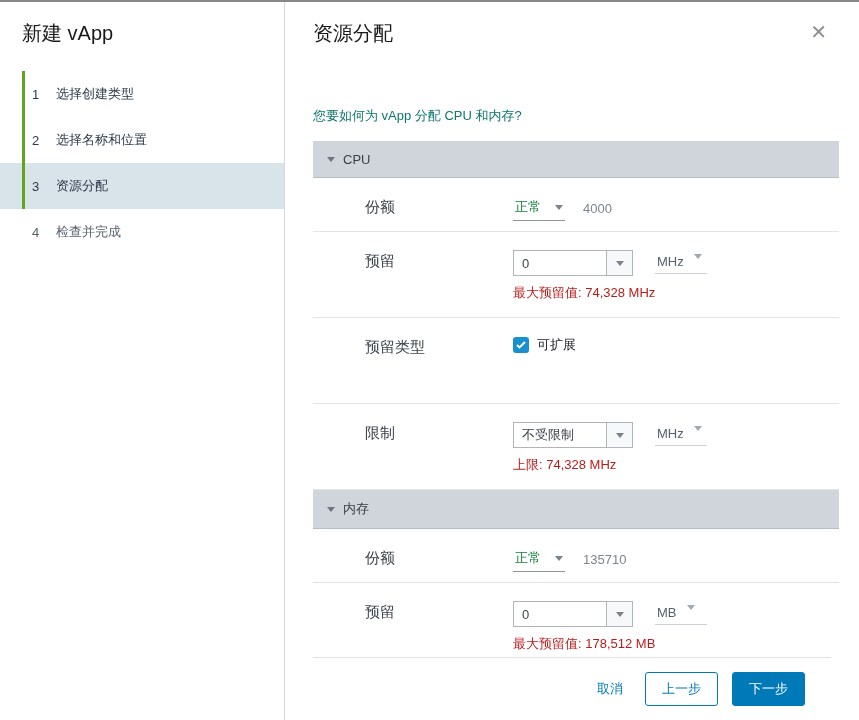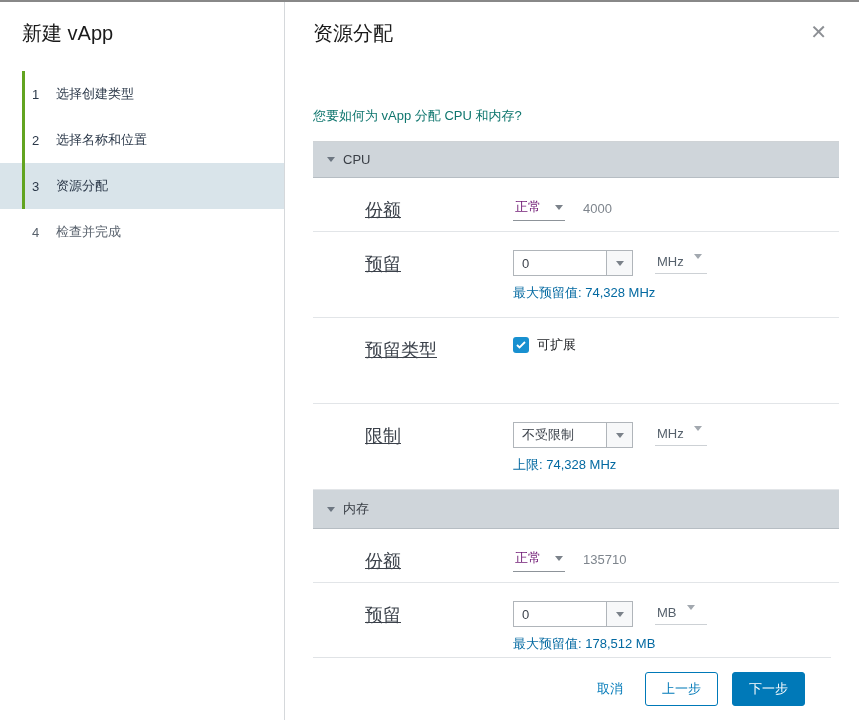--- a/index.html
+++ b/index.html
@@ -144,42 +144,41 @@
       align-items: flex-start;
       padding: 18px 0 8px 52px;
       border-bottom: 1px solid #e2e5e8;
       min-height: 54px;
     }
     .row.tall {
       min-height: 86px;
     }
     .row-label {
       width: 148px;
-      font-size: 18px;
+      font-size: 15px;
       color: #3c424b;
       padding-top: 2px;
-      text-decoration: underline;
     }
     .row-controls {
       flex: 1;
       display: flex;
       flex-direction: column;
       gap: 8px;
     }
     .controls-line {
       display: flex;
       align-items: center;
       gap: 12px;
     }
     .select-inline {
       display: inline-flex;
       align-items: center;
       border-bottom: 1px solid #8d9399;
       padding: 2px 2px 4px 2px;
-      color: #701a75;
+      color: #15803d;
       font-size: 13px;
       min-width: 48px;
       gap: 14px;
       cursor: pointer;
       justify-content: flex-end;
     }
     .select-inline .caret {
       width: 0;
       height: 0;
       border-left: 4px solid transparent;
@@ -235,21 +234,21 @@
       margin-left: 10px;
     }
     .unit-select .caret {
       width: 0;
       height: 0;
       border-left: 4px solid transparent;
       border-right: 4px solid transparent;
       border-top: 5px solid #a2a8af;
     }
     .hint {
-      color: #0369a1;
+      color: #b91c1c;
       font-size: 13px;
     }
     .checkbox-wrap {
       display: flex;
       align-items: center;
       gap: 8px;
     }
     .cb {
       width: 16px;
       height: 16px;

